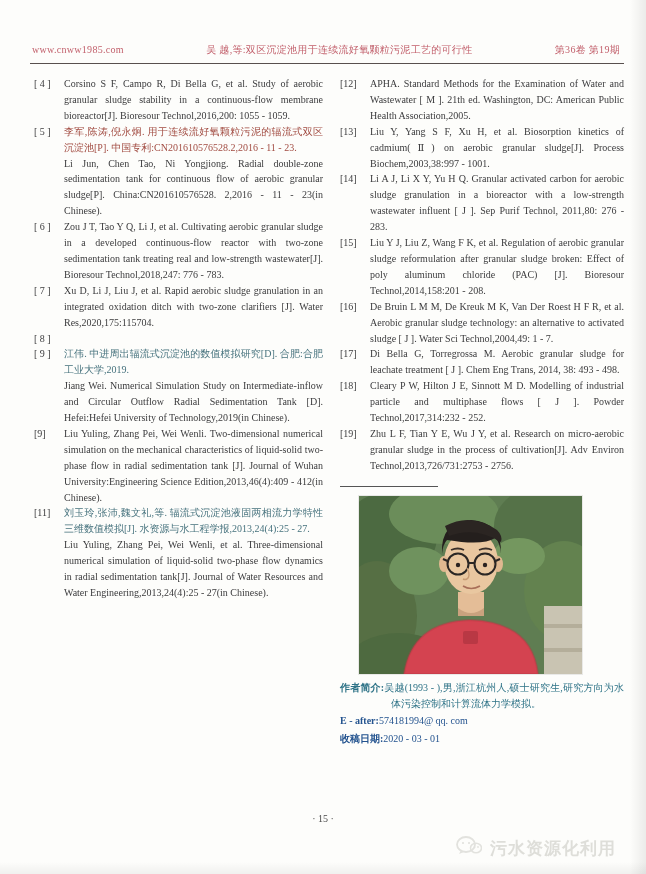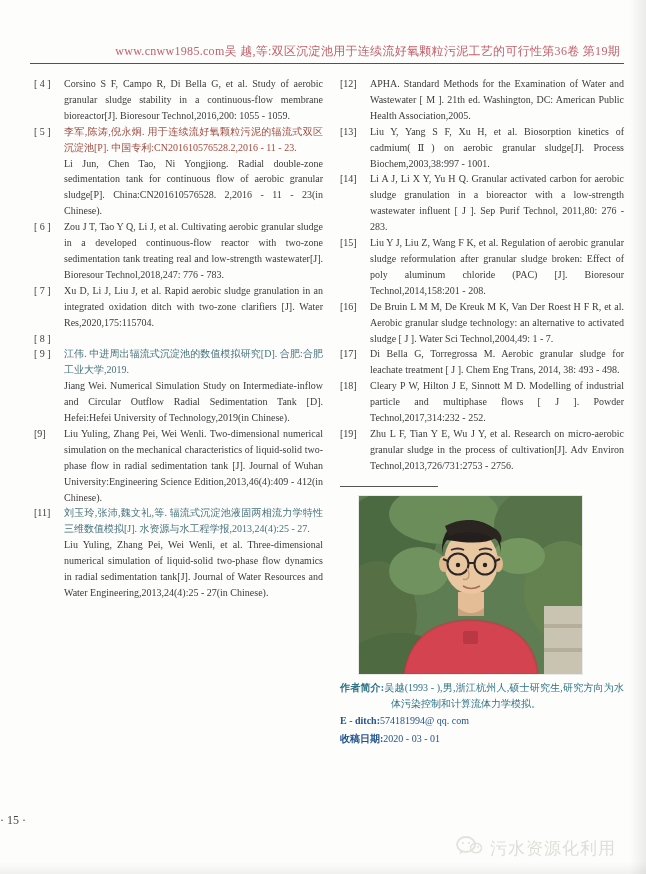--- a/index.html
+++ b/index.html
@@ -9,22 +9,22 @@
     font-family:"Liberation Serif","DejaVu Serif",serif;
     color:#3b3b3d;
   }
   .scan-edge-r { position:absolute; top:0; right:0; bottom:0; width:16px;
     background:linear-gradient(to right, rgba(0,0,0,0), rgba(0,0,0,0.07)); pointer-events:none; }
   .scan-edge-b { position:absolute; left:0; right:0; bottom:0; height:12px;
     background:linear-gradient(to bottom, rgba(0,0,0,0), rgba(0,0,0,0.05)); pointer-events:none; }
 
   .header {
     position:absolute; top:43px; left:32px; right:26px;
-    display:flex; justify-content:flex-end; align-items:baseline;
-    font-size:12px; letter-spacing:0.3px; color:#c2606c;
+    display:flex; justify-content:space-between; align-items:baseline;
+    font-size:10px; letter-spacing:0.3px; color:#c2606c;
   }
   .header .site { font-family:"Liberation Serif",serif; }
   .header .title { font-weight:normal; }
   .header .issue { white-space:nowrap; }
   .header-rule { position:absolute; top:63px; left:30px; right:22px;
     border-top:1.5px solid #58504e; }
 
   .columns { position:absolute; top:76px; left:34px; display:flex; gap:17px; }
   .col-left  { width:289px; }
   .col-right { width:284px; }
@@ -41,25 +41,25 @@
   .photo-wrap { margin:9px 0 6px 19px; width:223px; height:178px;
     box-shadow:0 0 0 1px rgba(0,0,0,0.08); }
   .photo-wrap svg { display:block; }
 
   .bio { margin-top:5px; font-size:10px; line-height:16px; color:#2e7387;
     padding-left:51px; text-indent:-51px; text-align:justify; }
   .bio .lbl { font-weight:bold; }
   .meta { font-size:10px; line-height:18px; color:#23538f; }
   .meta .lbl { font-weight:bold; }
 
-  .page-number { position:absolute; top:813px; left:0; width:646px; 
-    font-size:12px; color:#4a4a4a; }
+  .page-number { position:absolute; top:813px; left:0; width:646px; text-align:center;
+    font-size:10px; color:#4a4a4a; }
 
   .watermark { position:absolute; top:836px; right:30px; display:flex; align-items:center; gap:8px;
-    color:#dddDd8; font-size:17px; font-weight:normal; letter-spacing:1px;
+    color:#dddDd8; font-size:17px; font-weight:bold; letter-spacing:1px;
     font-family:"Liberation Sans",sans-serif; color:#deded9;
     text-shadow:0 0 1px rgba(255,255,255,0.8); }
   .watermark svg { opacity:0.85; }
 </style>
 </head>
 <body>
 
 <div class="page">
 
   <div class="header">
@@ -210,21 +210,21 @@
           <path d="M92 54 q7 -3 13 0" stroke="#3a302a" stroke-width="1.8" fill="none"></path>
           <path d="M120 54 q7 -3 13 0" stroke="#3a302a" stroke-width="1.8" fill="none"></path>
           <path d="M108 72 q4 8 0 11 q-2 1 -4 0" stroke="#c79a74" stroke-width="1.4" fill="none"></path>
           <path d="M104 90 q8 5 17 0" stroke="#a86f58" stroke-width="1.6" fill="none"></path>
           <rect x="104" y="135" width="15" height="13" rx="2" fill="#b93844"></rect>
         </svg>
       </div>
 
       <div class="bio"><span class="lbl">作者简介:</span><span>吴越(1993 -    ),男,浙江杭州人,硕士研究生,研究方向为水体污染控制和计算流体力学模拟。</span></div>
 
-      <div class="meta"><span class="lbl">E - ditch:</span><span>574181994@ qq. com</span></div>
+      <div class="meta"><span class="lbl">E - after:</span><span>574181994@ qq. com</span></div>
 
       <div class="meta"><span class="lbl">收稿日期:</span><span>2020 - 03 - 01</span></div>
     </div>
   </div>
 
   <div class="page-number">· 15 ·</div>
 
   <div class="watermark">
     <span>
       <svg width="26" height="20" viewBox="0 0 26 20" xmlns="http://www.w3.org/2000/svg">

